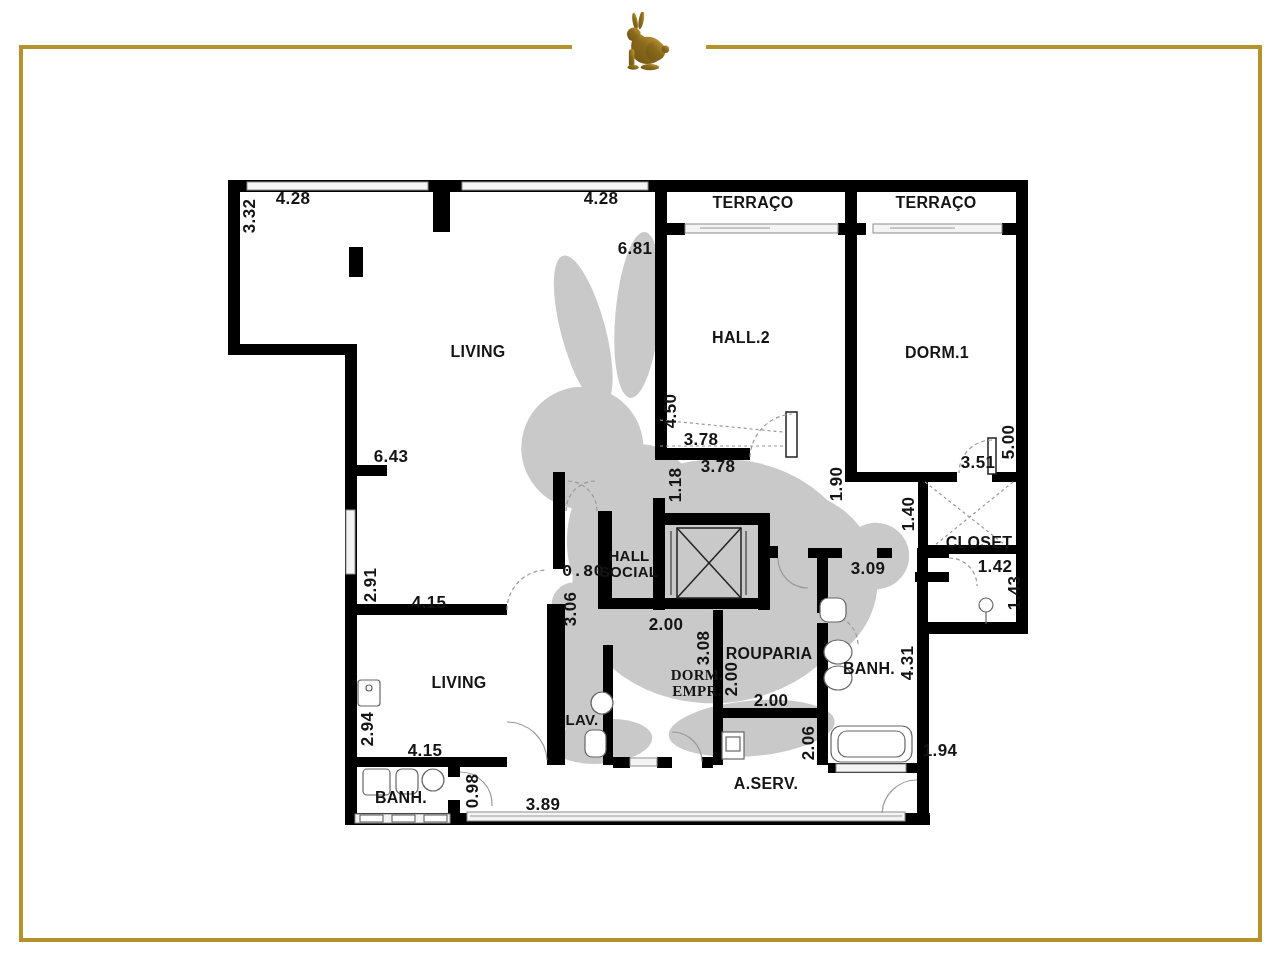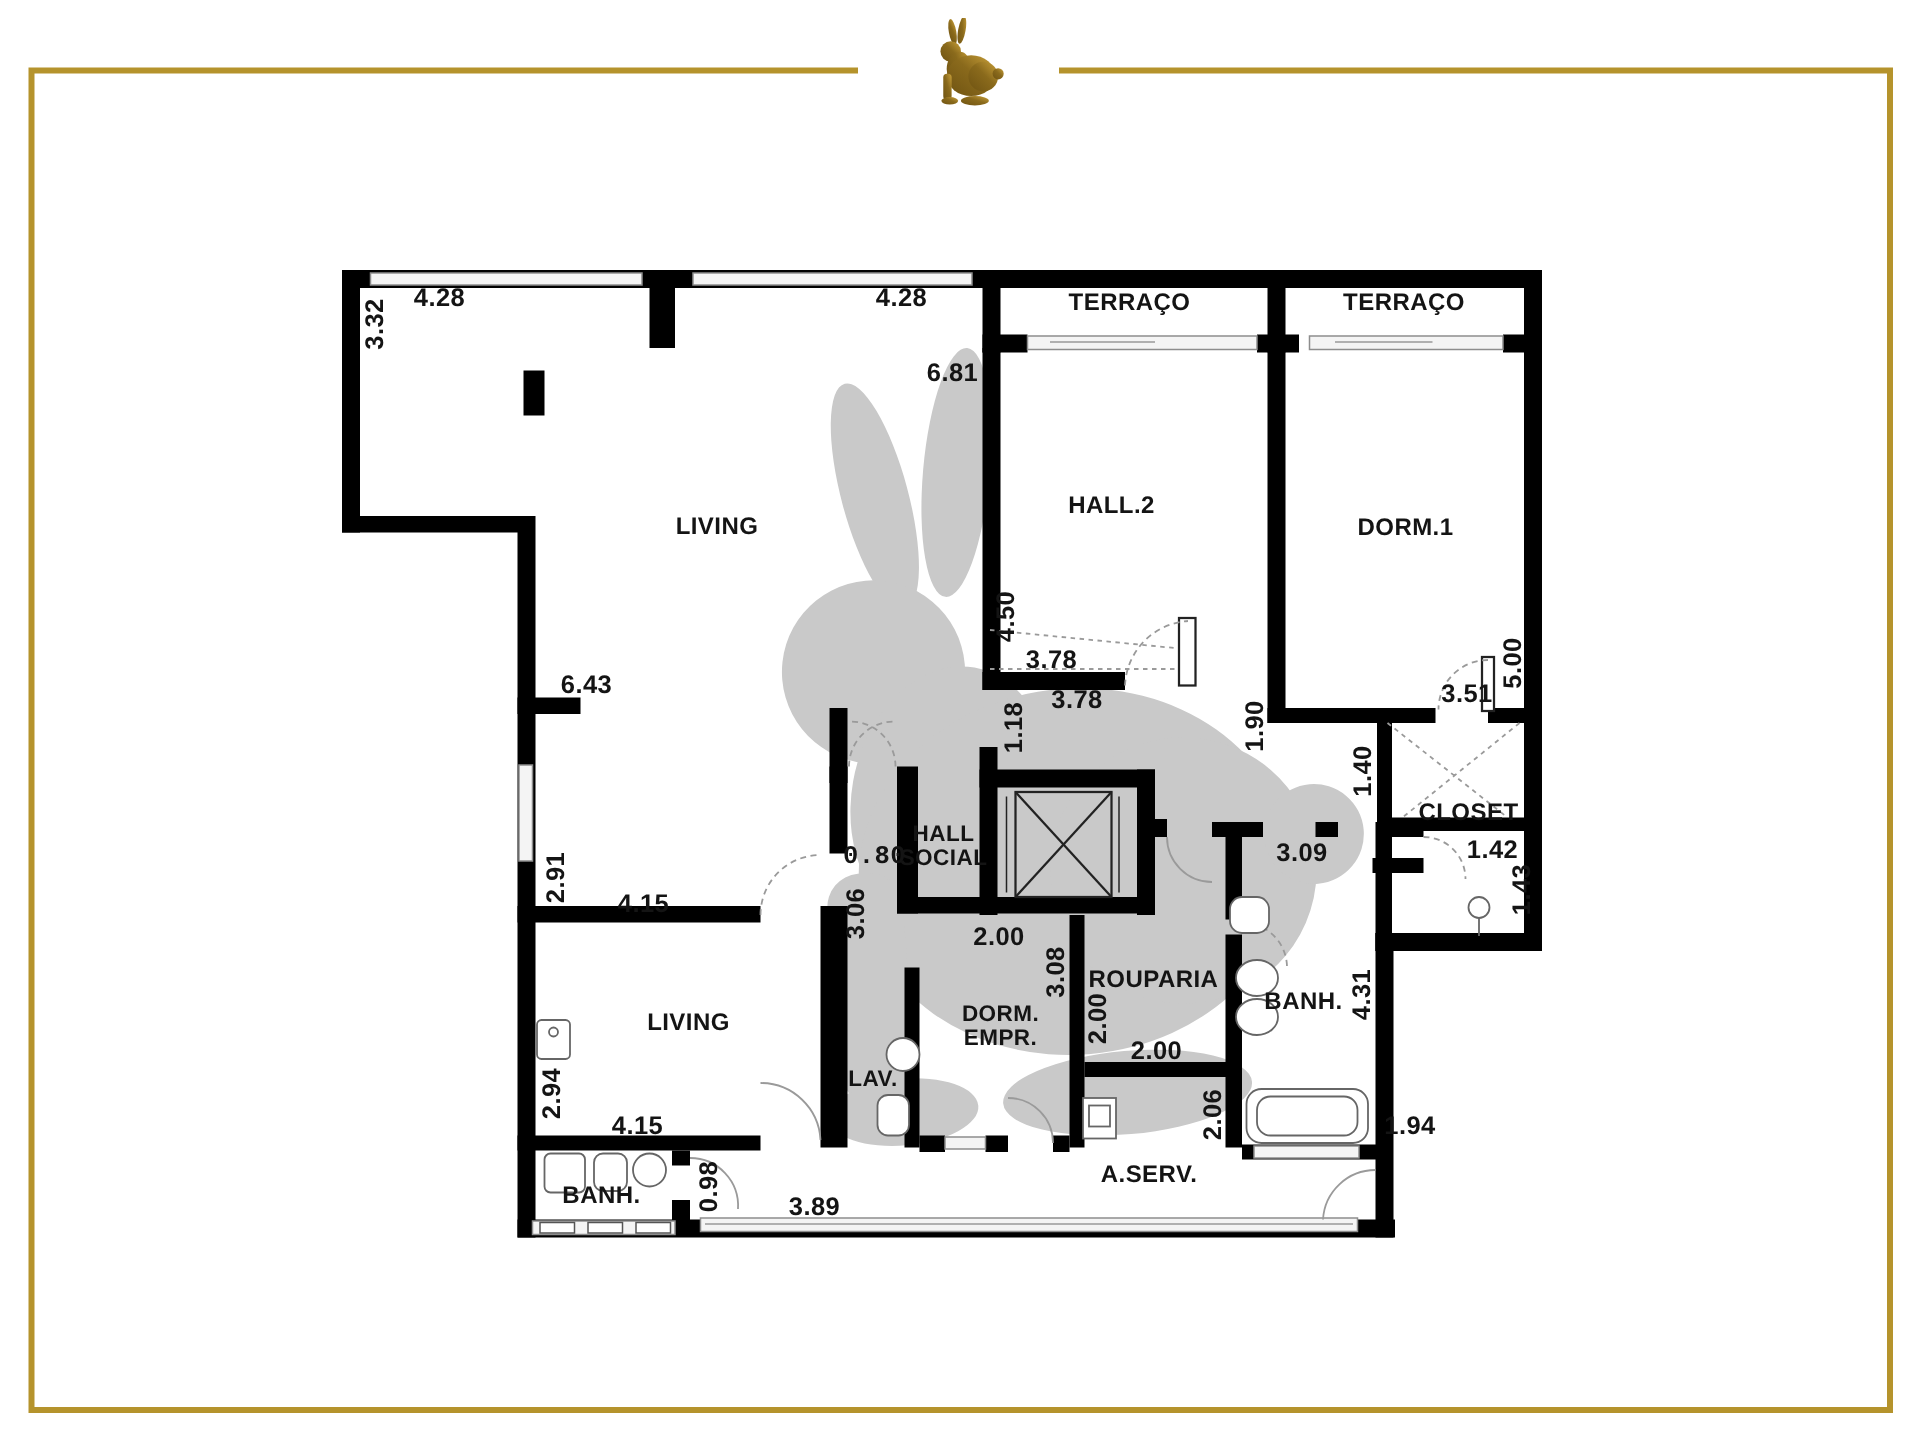--- a/index.html
+++ b/index.html
@@ -229,21 +229,21 @@
       <span class="lbl room" style="left: 753px; top: 203px;">TERRAÇO</span>
       <span class="lbl room" style="left: 936px; top: 203px;">TERRAÇO</span>
       <span class="lbl room" style="left: 478px; top: 352px;">LIVING</span>
       <span class="lbl room" style="left: 741px; top: 338px;">HALL.2</span>
       <span class="lbl room" style="left: 937px; top: 353px;">DORM.1</span>
       <span class="lbl room" style="left: 979px; top: 543px;">CLOSET</span>
       <span class="lbl room" style="left: 629px; top: 564px; font-size: 15px;">HALL
 SOCIAL</span>
       <span class="lbl room" style="left: 459px; top: 683px;">LIVING</span>
       <span class="lbl room" style="left: 582px; top: 720px; font-size: 15px;">LAV.</span>
-      <span class="lbl room" style="left: 667px; top: 684px; font-size: 15px;">DORM.
+      <span class="lbl room" style="left: 697px; top: 684px; font-size: 15px; font-family: Liberation Serif, serif;">DORM.
 EMPR.</span>
       <span class="lbl room" style="left: 769px; top: 654px;">ROUPARIA</span>
       <span class="lbl room" style="left: 869px; top: 669px;">BANH.</span>
       <span class="lbl room" style="left: 766px; top: 784px;">A.SERV.</span>
       <span class="lbl room" style="left: 401px; top: 798px;">BANH.</span>
       <span class="lbl dim" style="left: 293px; top: 199px;">4.28</span>
       <span class="lbl dim" style="left: 601px; top: 199px;">4.28</span>
       <span class="lbl dim" style="left: 635px; top: 249px;">6.81</span>
       <span class="lbl dim vert" style="left: 250px; top: 216px;">3.32</span>
       <span class="lbl dim vert" style="left: 671px; top: 411px;">4.50</span>

